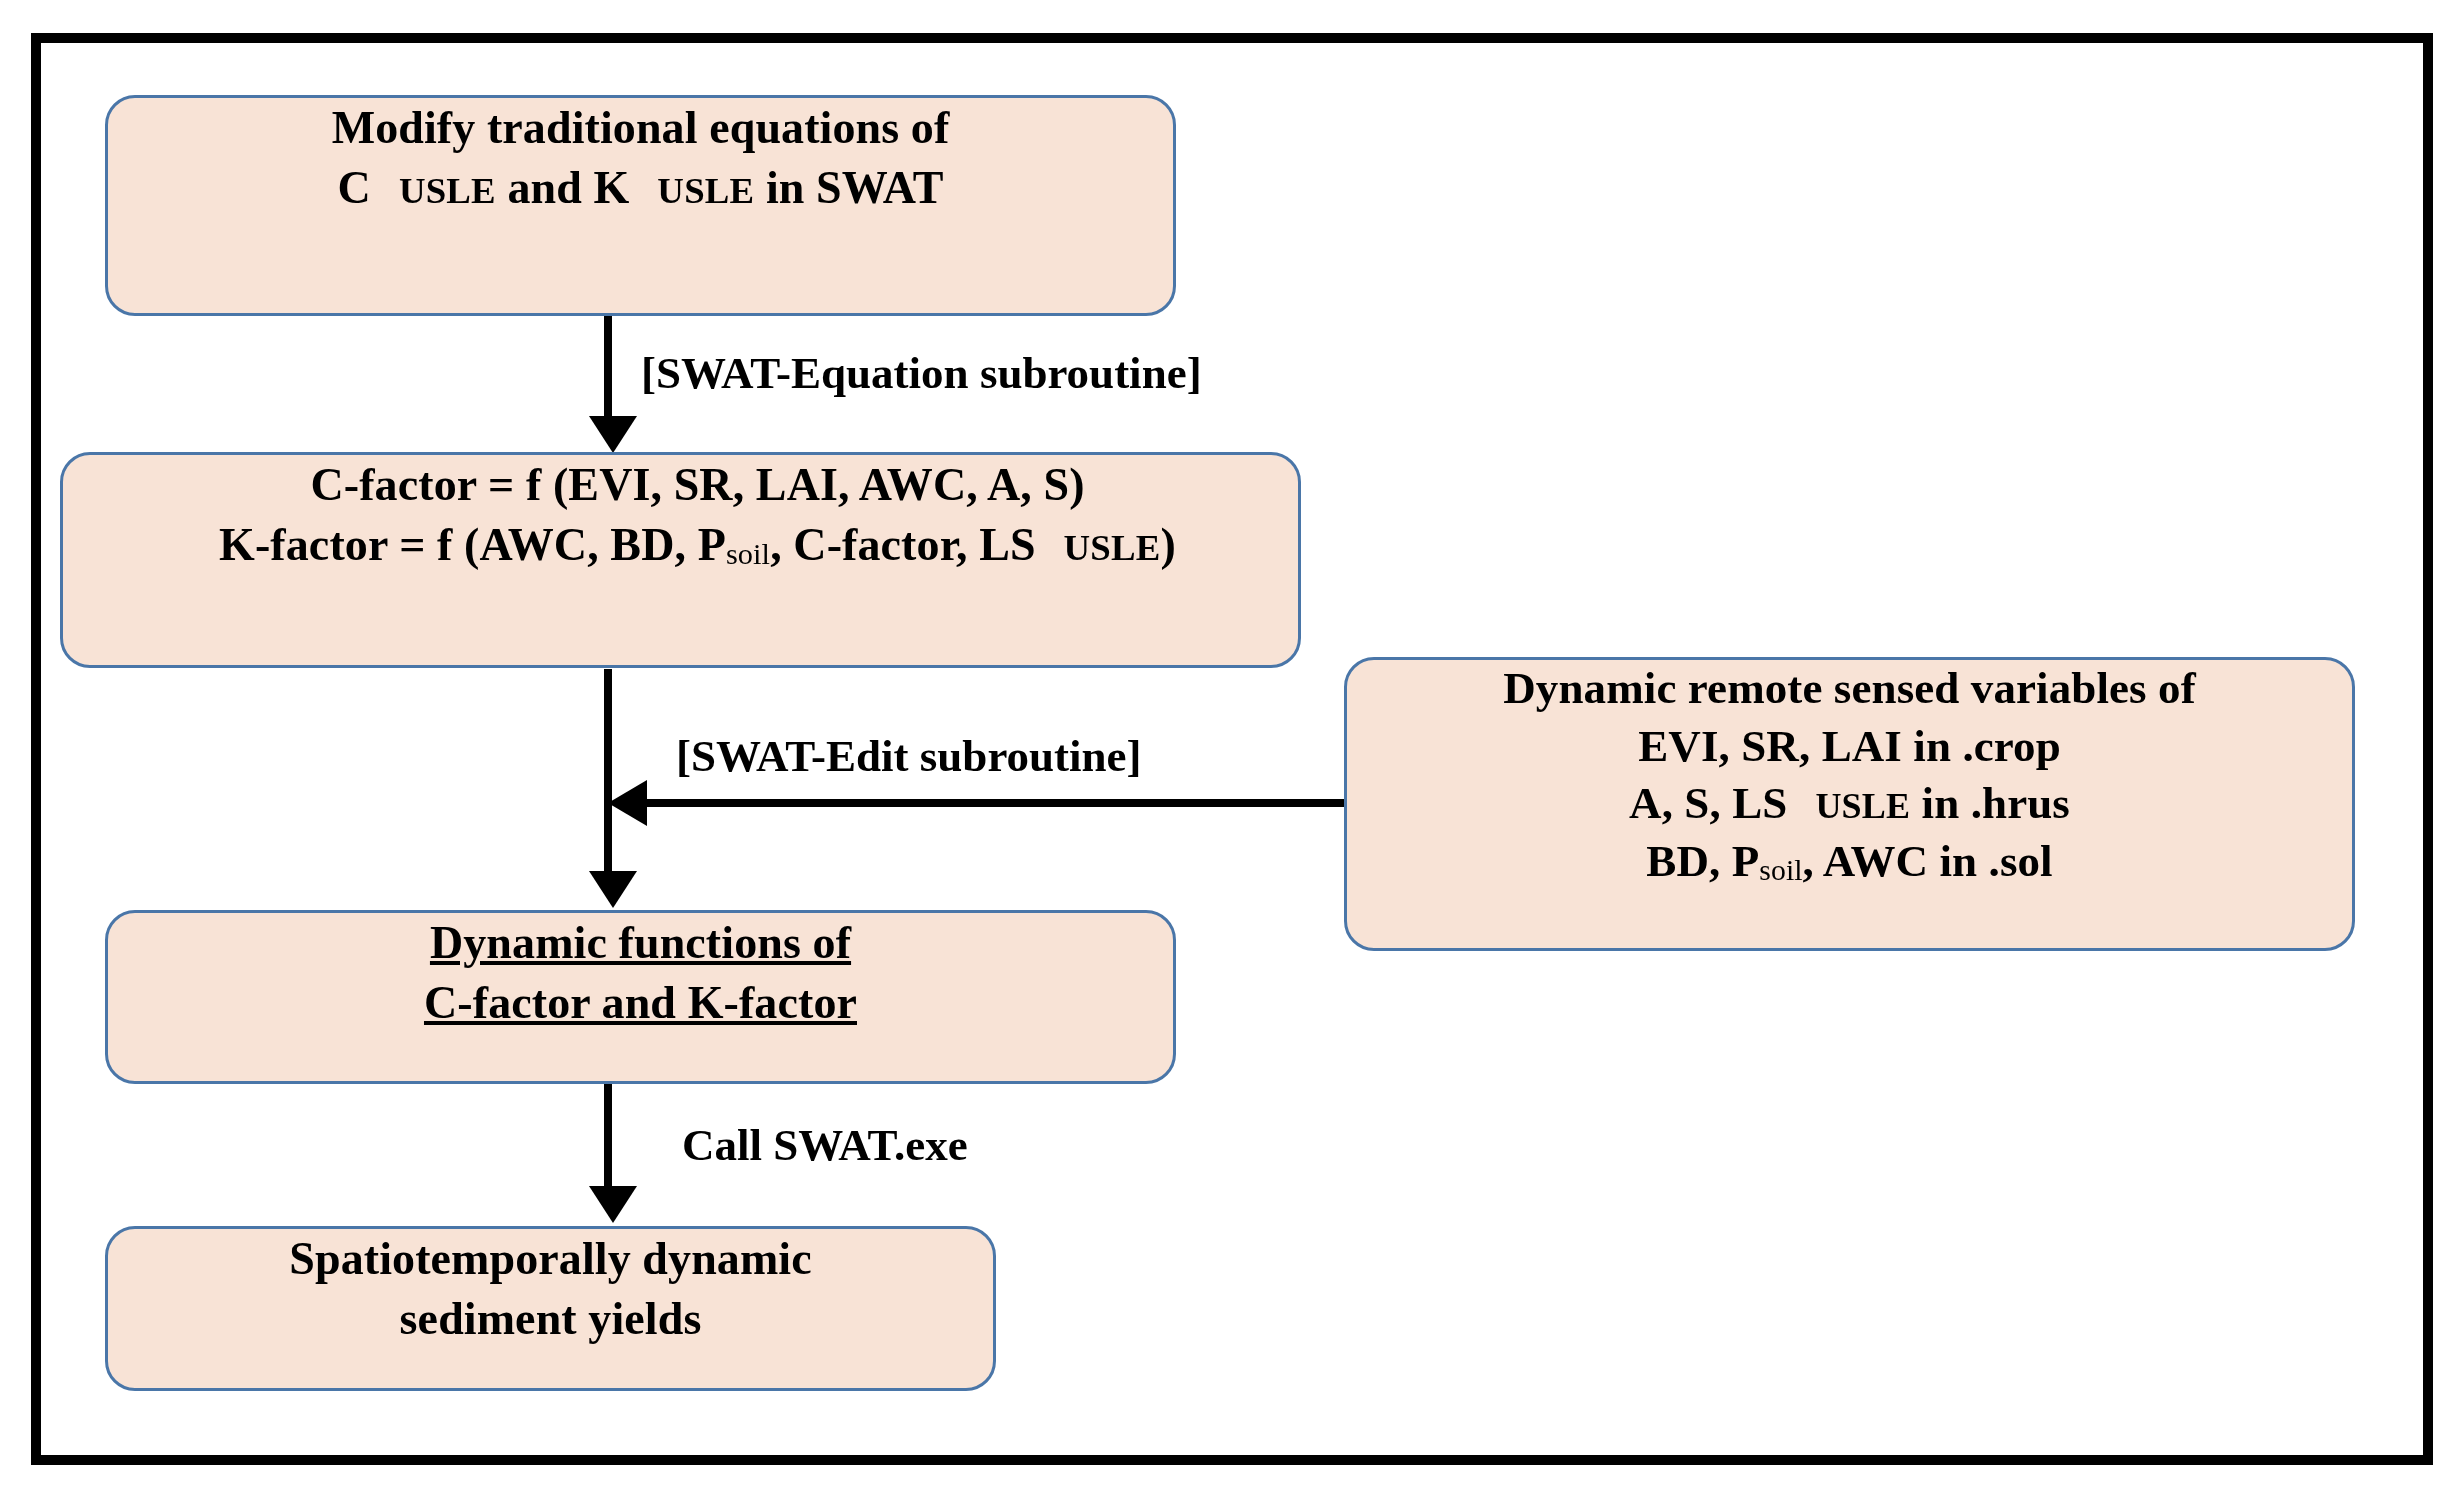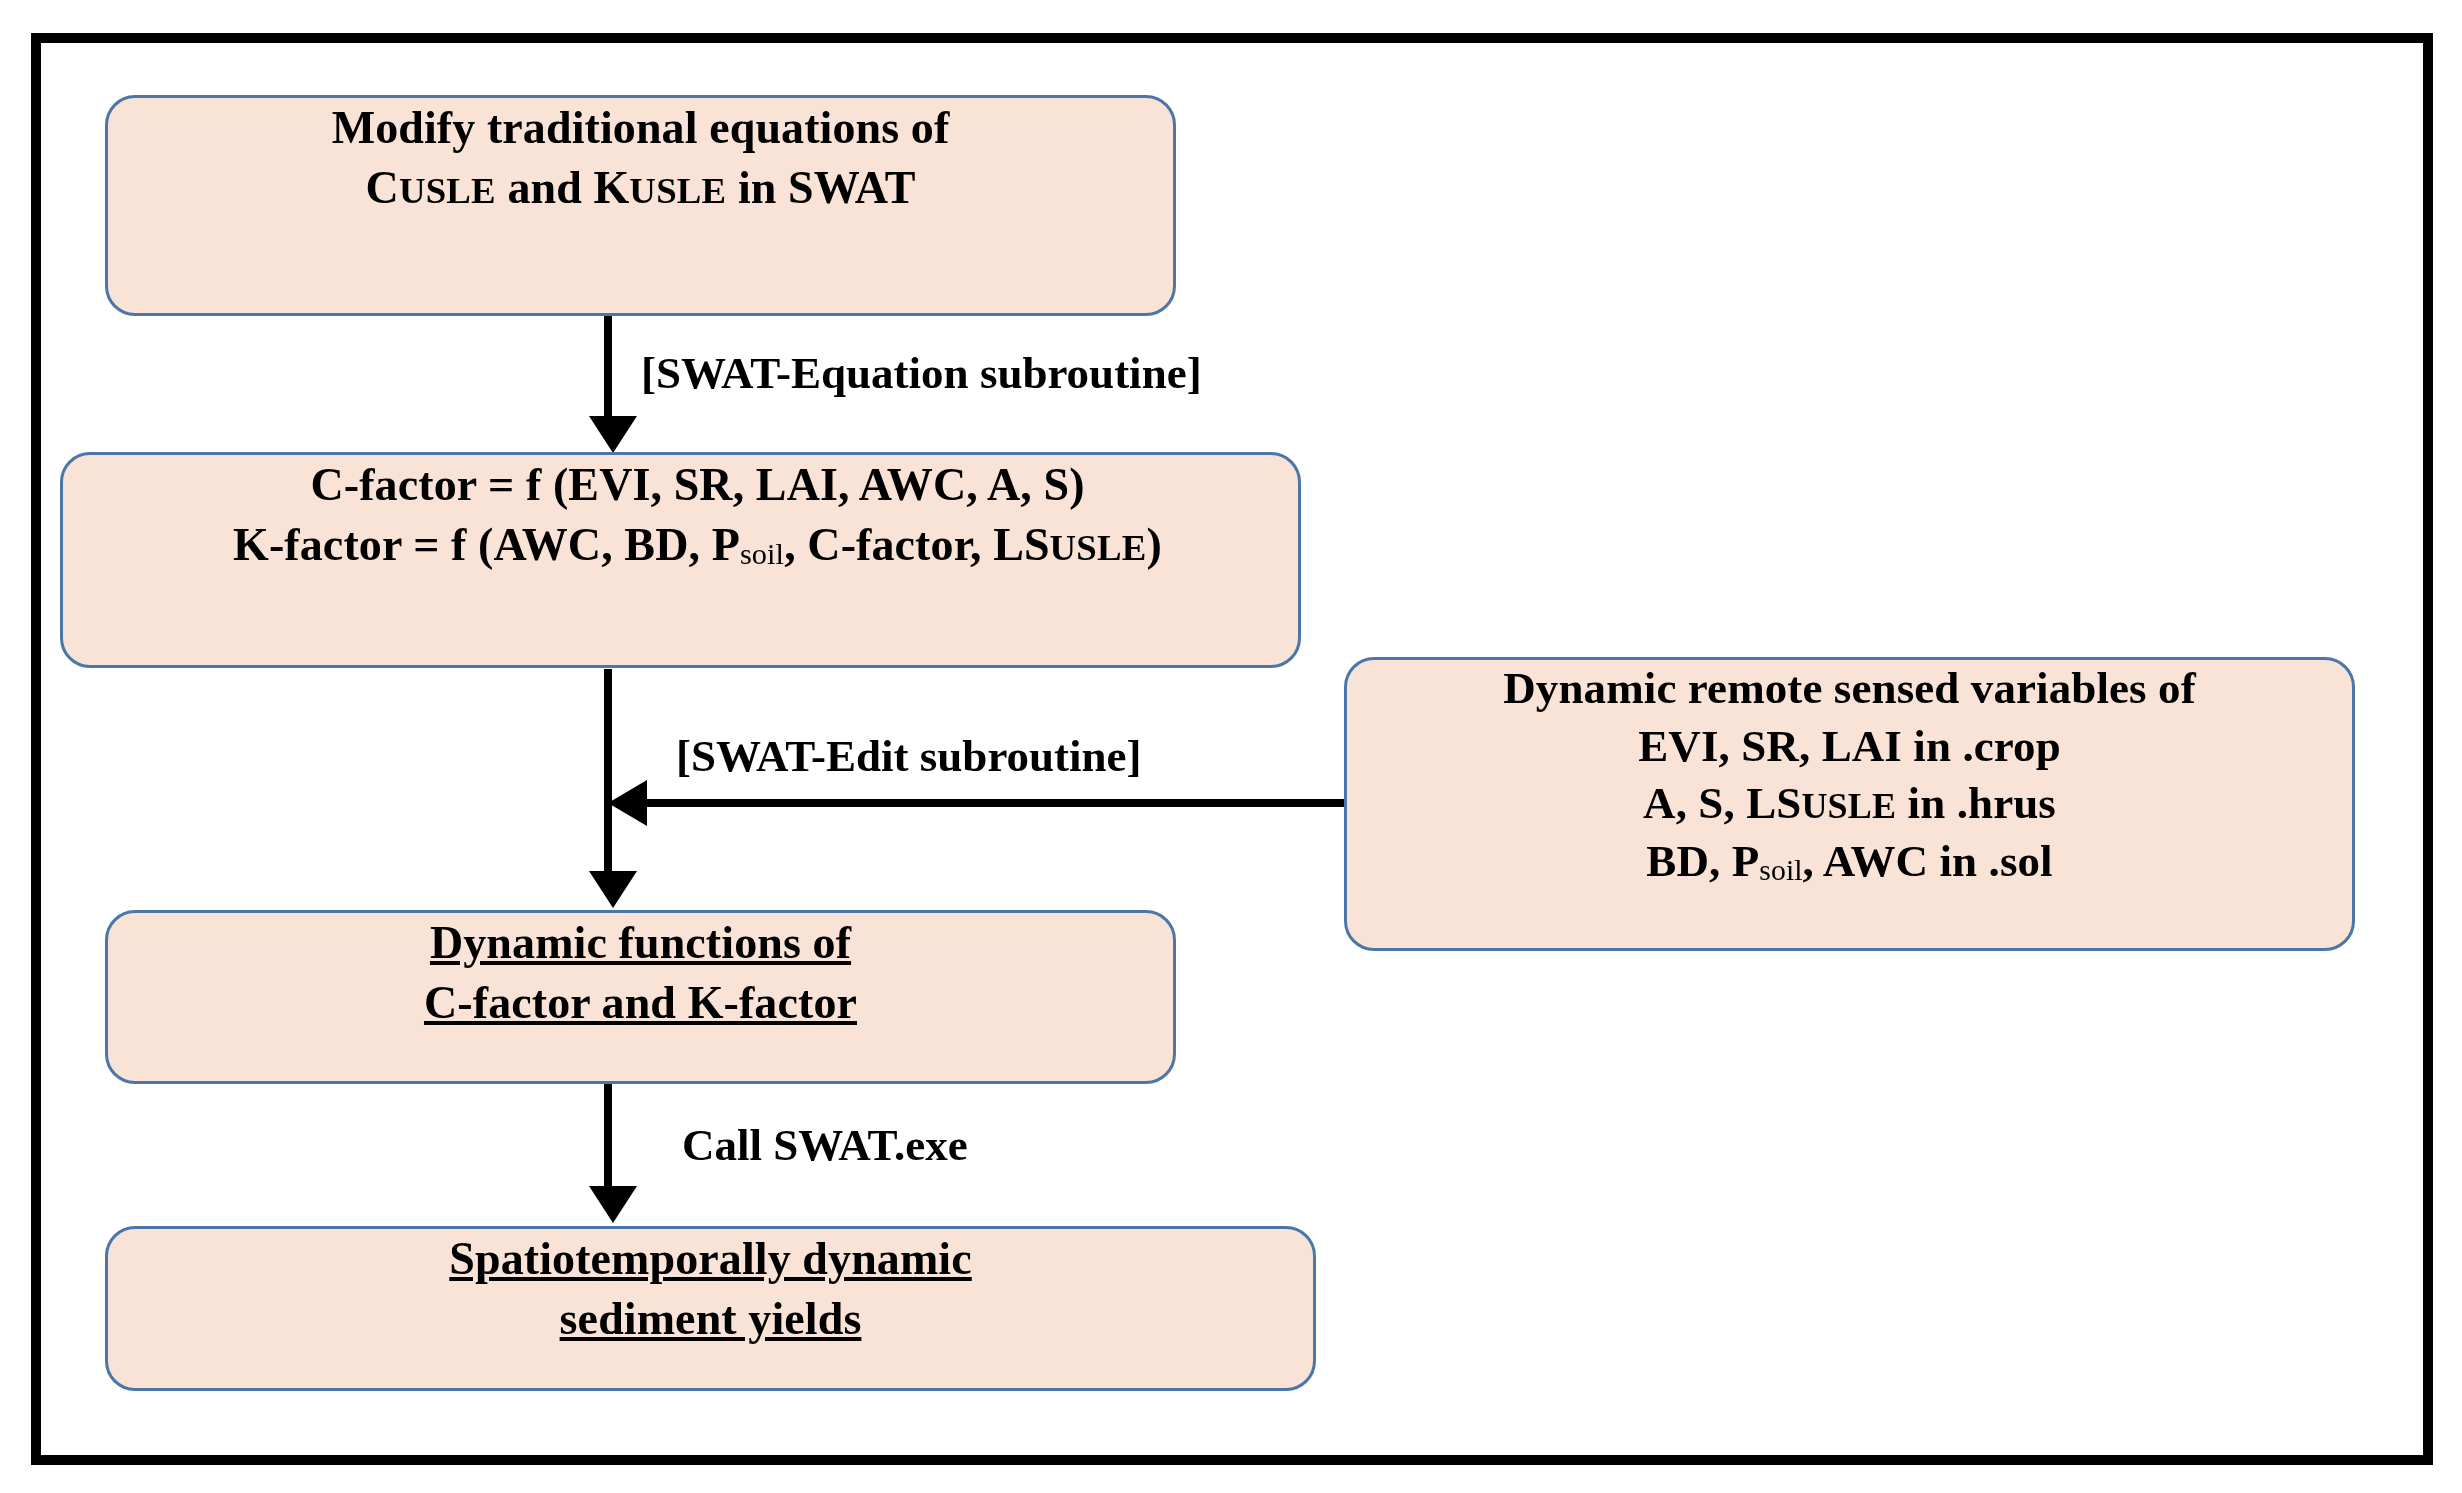--- a/index.html
+++ b/index.html
@@ -39,20 +39,21 @@
     font-size:46px;
     line-height:1.30;
     letter-spacing:0.1px;
   }
   .node .line{display:block;white-space:nowrap;}
   
   .sc{
     font-size:0.80em;
     font-weight:bold;
     letter-spacing:0.2px;
+    margin-left:28px;
   }
   .sub{
     font-size:0.66em;
     font-weight:normal;
     vertical-align:-0.12em;
   }
   
   .edge-label{
     position:absolute;
     color:#000000;
@@ -83,21 +84,21 @@
     position:absolute;
     width:0;height:0;
     border-top:23px solid transparent;
     border-bottom:23px solid transparent;
     border-right:39px solid #000000;
   }
   
   #node-modify-equations{left:105px;top:95px;width:1071px;height:221px;}
   #node-factor-equations{left:60px;top:452px;width:1241px;height:216px;padding-left:34px;}
   #node-dynamic-functions{left:105px;top:910px;width:1071px;height:174px;text-decoration:underline;}
-  #node-sediment-yields{left:105px;top:1226px;width:1211px;height:165px;text-decoration:underline;}
+  #node-sediment-yields{left:105px;top:1226px;width:891px;height:165px;}
   #node-remote-variables{left:1344px;top:657px;width:1011px;height:294px;font-size:45px;line-height:1.28;}
 
   
   #conn-1-vline{left:604px;top:316px;height:104px;}
   #conn-1-arrow{left:589px;top:416px;}
   #conn-2-vline{left:604px;top:669px;height:206px;}
   #conn-2-arrow{left:589px;top:871px;}
   #conn-3-vline{left:604px;top:1084px;height:106px;}
   #conn-3-arrow{left:589px;top:1186px;}
   #conn-side-hline{left:647px;top:799px;width:697px;}

